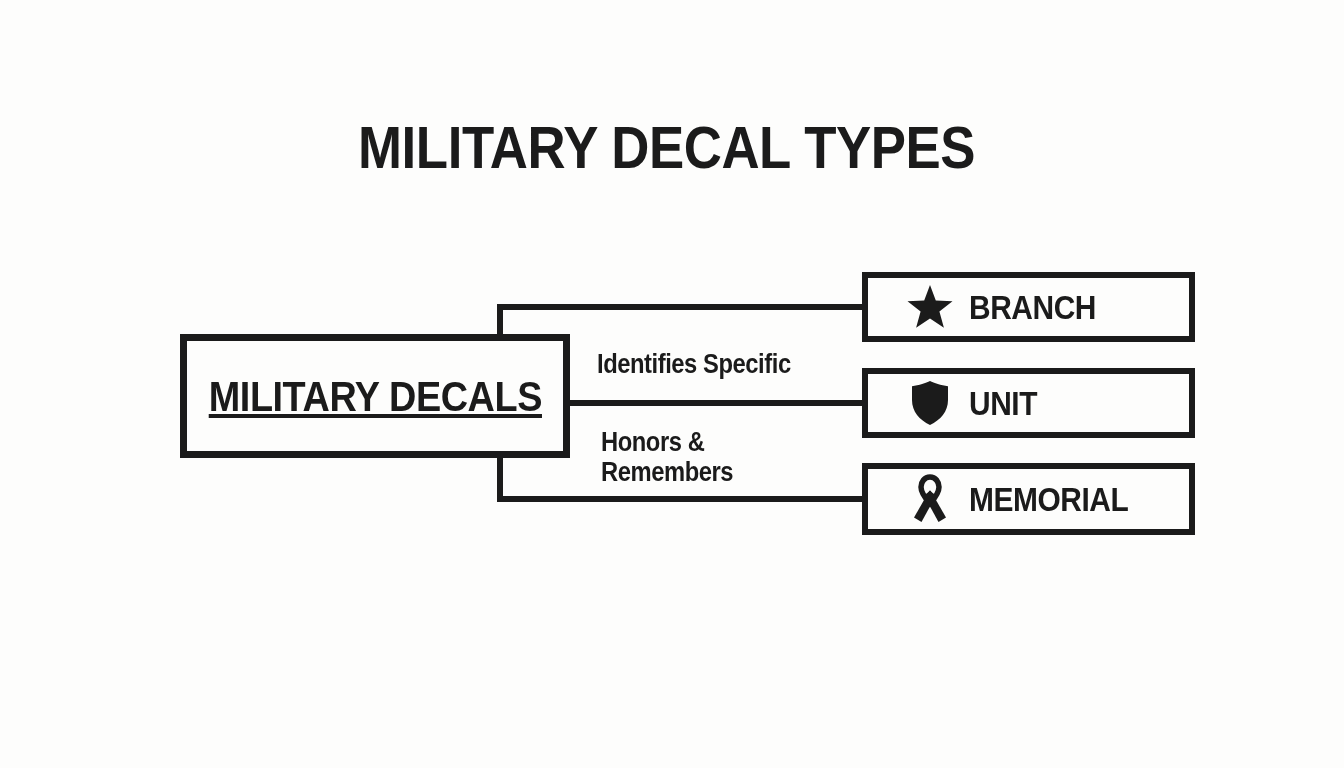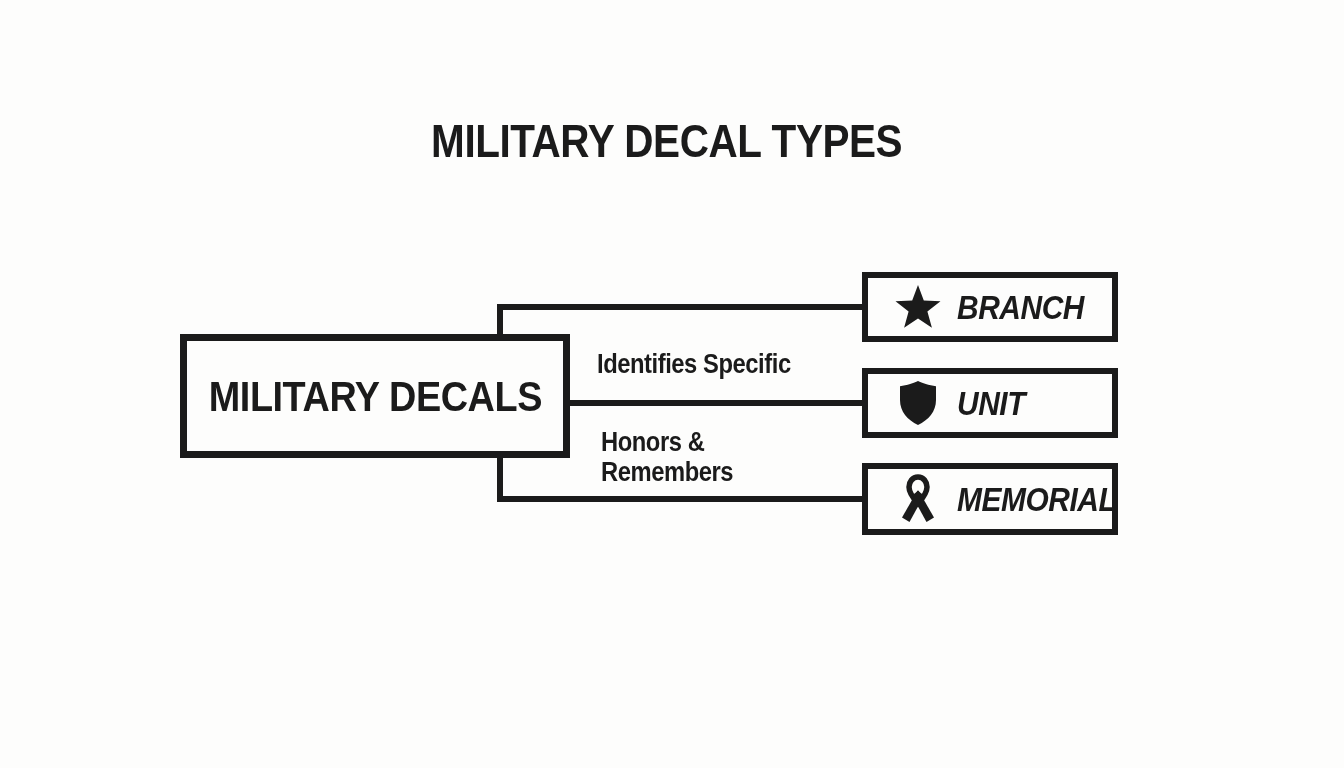--- a/index.html
+++ b/index.html
@@ -19,49 +19,49 @@
     transform: scaleX(0.88);
     white-space: nowrap;
     letter-spacing: -0.5px;
   }
 
   .title {
     position: absolute;
     left: 0; right: 11px;
     top: 118px;
     text-align: center;
-    font-size: 46px;
+    font-size: 60px;
     line-height: 1;
   }
   .title .cond { transform-origin: 50% 50%; }
 
   .node {
     position: absolute;
     background: #fdfdfc;
     border: 6px solid #1b1b1b;
     display: flex;
     align-items: center;
     justify-content: center;
   }
   .root-node {
     left: 180px; top: 334px;
     width: 390px; height: 124px;
     border-width: 7px;
     font-size: 43px;
+    text-decoration: underline;
   }
   .root-node .cond { transform-origin: 50% 50%; }
 
   .leaf-node {
     left: 862px;
-    width: 256px; height: 70px;
+    width: 333px; height: 70px;
     justify-content: flex-start;
-    padding-left: 26px;
+    padding-left: 38px;
     gap: 15px;
     font-size: 34px;
-    font-style: italic;
   }
   .leaf-node .cond { transform-origin: 0 50%; }
   .node-branch   { top: 272px; }
   .node-unit     { top: 368px; }
   .node-memorial { top: 463px; height: 72px; }
 
   .icon-wrap {
     width: 48px; height: 52px;
     display: flex;
     align-items: center;

